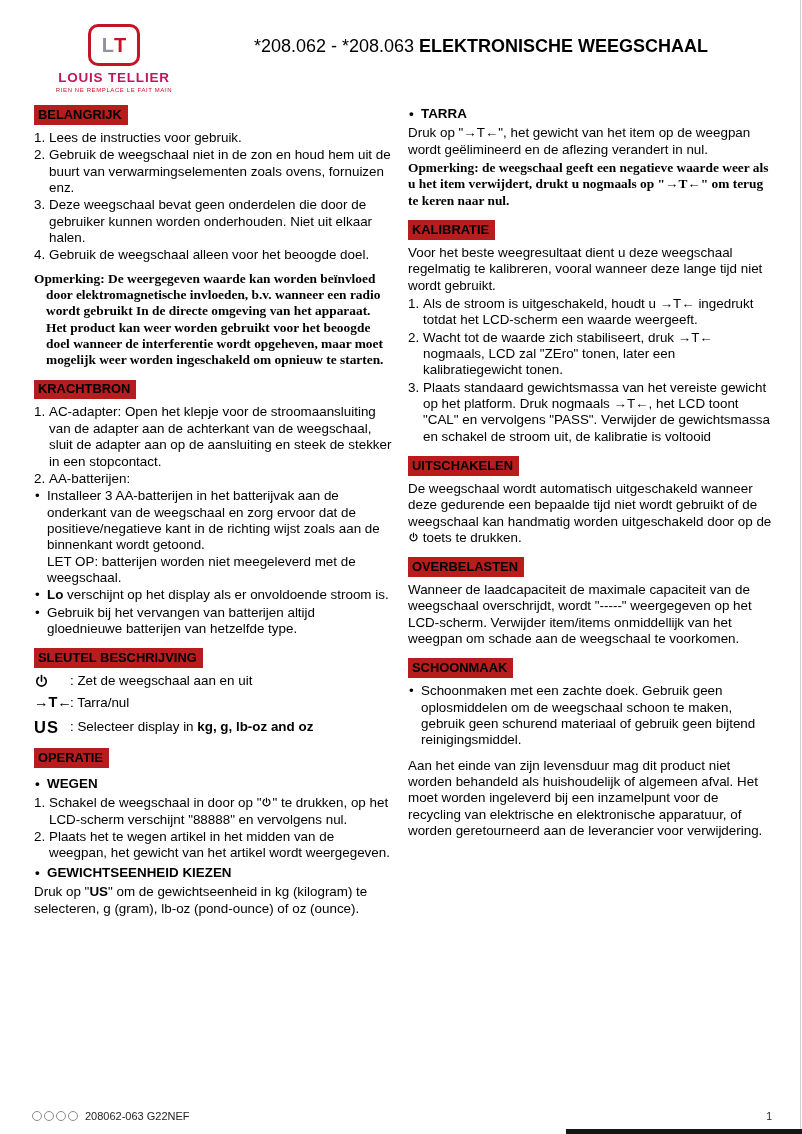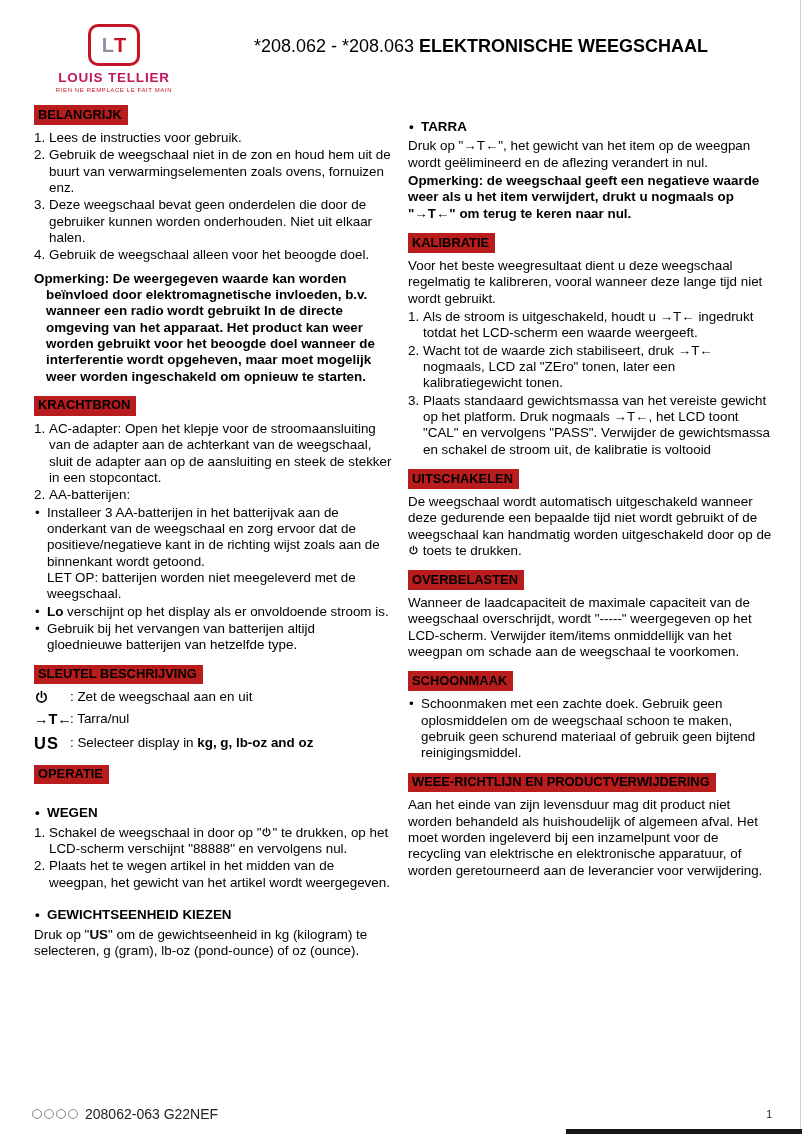--- a/index.html
+++ b/index.html
@@ -23,39 +23,39 @@
   .cols{display:flex;gap:16px;padding:8px 30px 0 34px;font-size:13.4px;line-height:1.22;}
   .col-left{width:358px;}
   .col-right{width:364px;}
   .sec{margin-bottom:9px;}
   .sec-h{display:inline-block;background:#b91c1c;font-weight:bold;font-size:12.9px;line-height:1.15;padding:2.5px 6px 2.5px 4px;margin:2px 0 5px;}
   .nlist{counter-reset:li;}
   .nitem{counter-increment:li;position:relative;padding-left:15px;margin:0 0 1px;}
   .nitem::before{content:counter(li) ".";position:absolute;left:0;}
   .bitem{position:relative;padding-left:13px;margin:0 0 1px;}
   .bitem::before{content:"\2022";position:absolute;left:1px;}
-  .sub-h{font-weight:bold;margin:16px 0 3px;}
-  .note{font-weight:bold;margin-top:7px;}
+  .sub-h{font-weight:bold;margin:3px 0 3px;}
+  .note{font-weight:bold;margin-top:7px;font-family:Liberation Serif, serif;}
   .hang{padding-left:12px;text-indent:-12px;}
   .para{margin:0 0 2px;}
   .b{font-weight:bold;}
 
   .key-row{display:flex;align-items:center;margin:0 0 5px;}
   .key-sym{width:36px;flex:0 0 36px;display:flex;align-items:center;}
   .key-tare{font-weight:bold;font-size:14.5px;}
   .key-unit{font-weight:bold;font-size:16.5px;letter-spacing:1px;}
   .pw{display:inline-block;line-height:0;}
   .pw path{stroke:#000;stroke-width:2.6;fill:none;stroke-linecap:round;}
   .pw-l svg{width:15px;height:15px;}
   .pw-s svg{width:11px;height:11px;vertical-align:-1px;}
 
   .footer{position:absolute;left:32px;right:30px;bottom:12px;display:flex;align-items:center;}
   .reg-circles{display:flex;gap:2px;margin-right:7px;}
   .reg-circle{width:8px;height:8px;border:1px solid #8a8a8a;border-radius:50%;background:#fff;}
-  .footer-code{font-size:14px;color:#222;}
+  .footer-code{font-size:11px;color:#222;}
   .footer-page{margin-left:auto;font-size:10.5px;color:#222;}
 </style>
 </head>
 <body>
 
 <div class="artifact-right"></div>
 
 <header class="header">
   <div class="logo">
     <div class="logo-mark">
@@ -170,21 +170,20 @@
       <div class="sec-h">OVERBELASTEN</div>
       <div class="para">Wanneer de laadcapaciteit de maximale capaciteit van de weegschaal overschrijdt, wordt "-----" weergegeven op het LCD-scherm. Verwijder item/items onmiddellijk van het weegpan om schade aan de weegschaal te voorkomen.</div>
     </div>
 
     <div class="sec">
       <div class="sec-h">SCHOONMAAK</div>
       <div class="bitem">Schoonmaken met een zachte doek. Gebruik geen oplosmiddelen om de weegschaal schoon te maken, gebruik geen schurend materiaal of gebruik geen bijtend reinigingsmiddel.</div>
     </div>
 
     <div class="sec">
-      <div class="sec-h">WEEE-RICHTLIJN EN PRODUCTVERWIJDERING</div>
       <div class="para">Aan het einde van zijn levensduur mag dit product niet worden behandeld als huishoudelijk of algemeen afval. Het moet worden ingeleverd bij een inzamelpunt voor de recycling van elektrische en elektronische apparatuur, of worden geretourneerd aan de leverancier voor verwijdering.</div>
     </div>
 
   </div>
 </div>
 
 <div class="footer">
   <div class="reg-circles">
     <div class="reg-circle"></div>
     <div class="reg-circle"></div>

